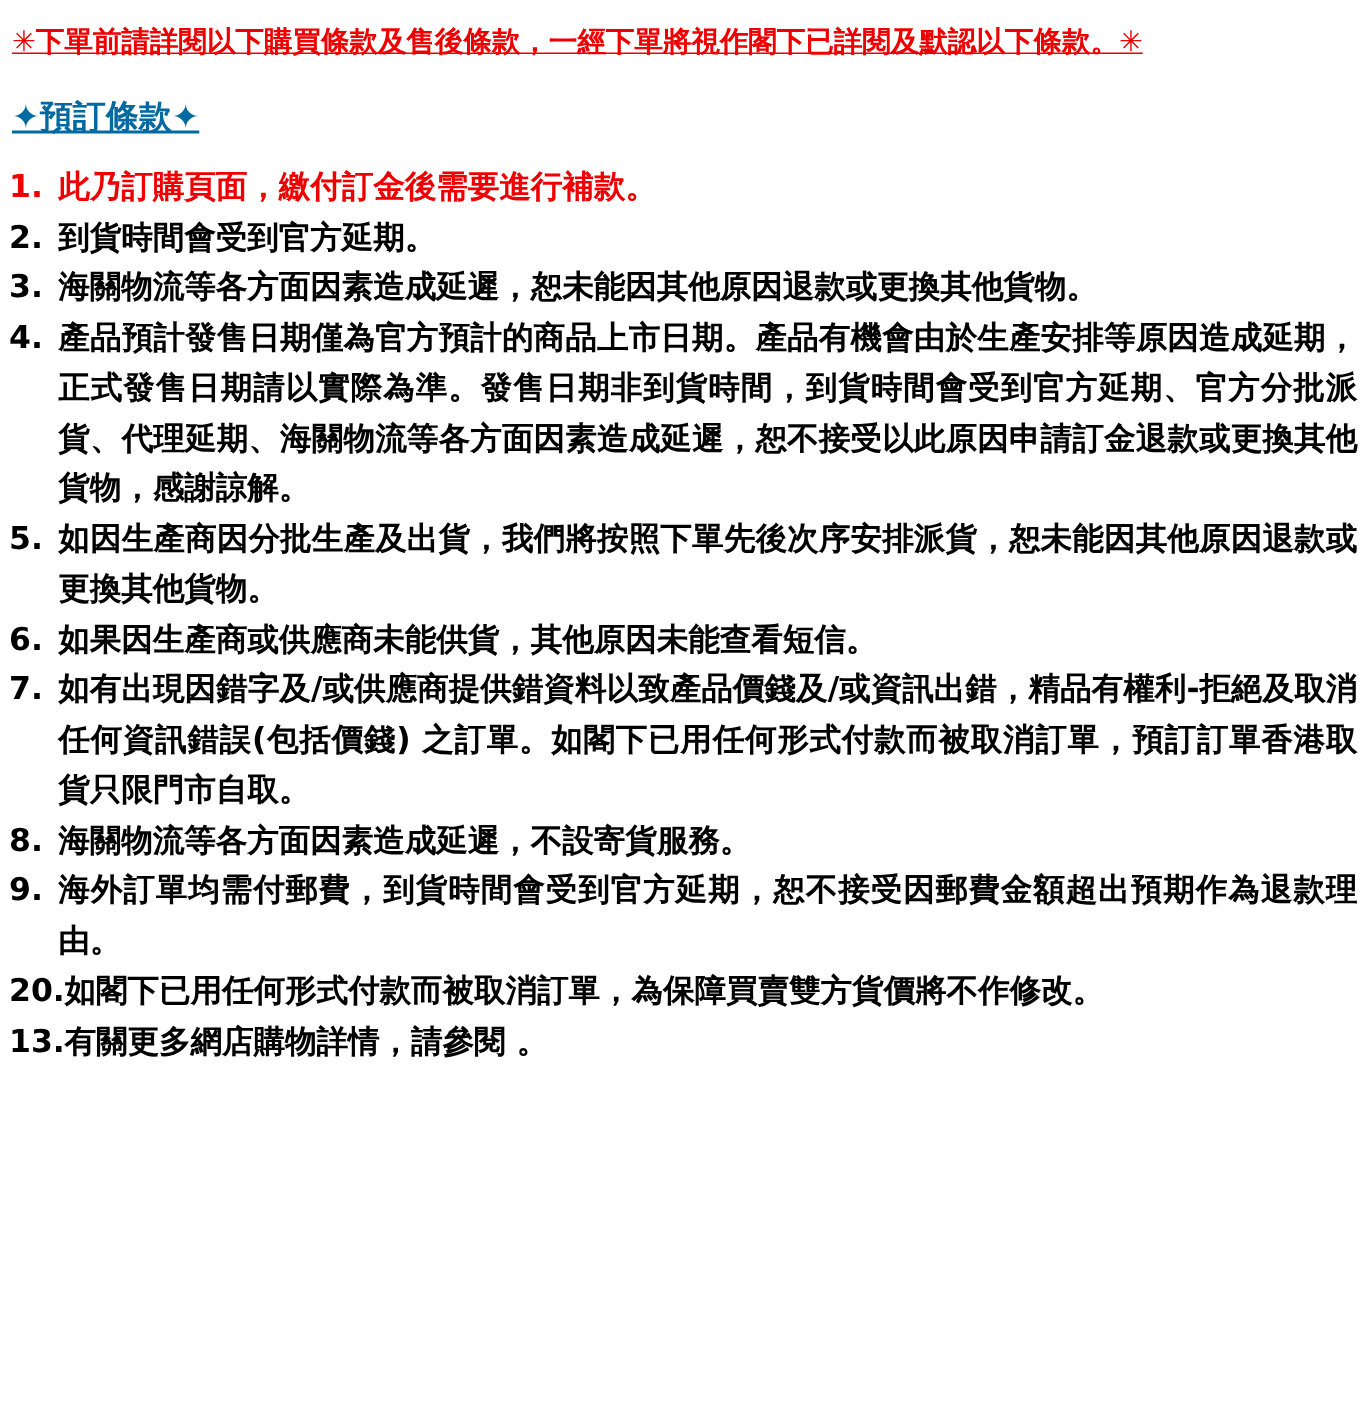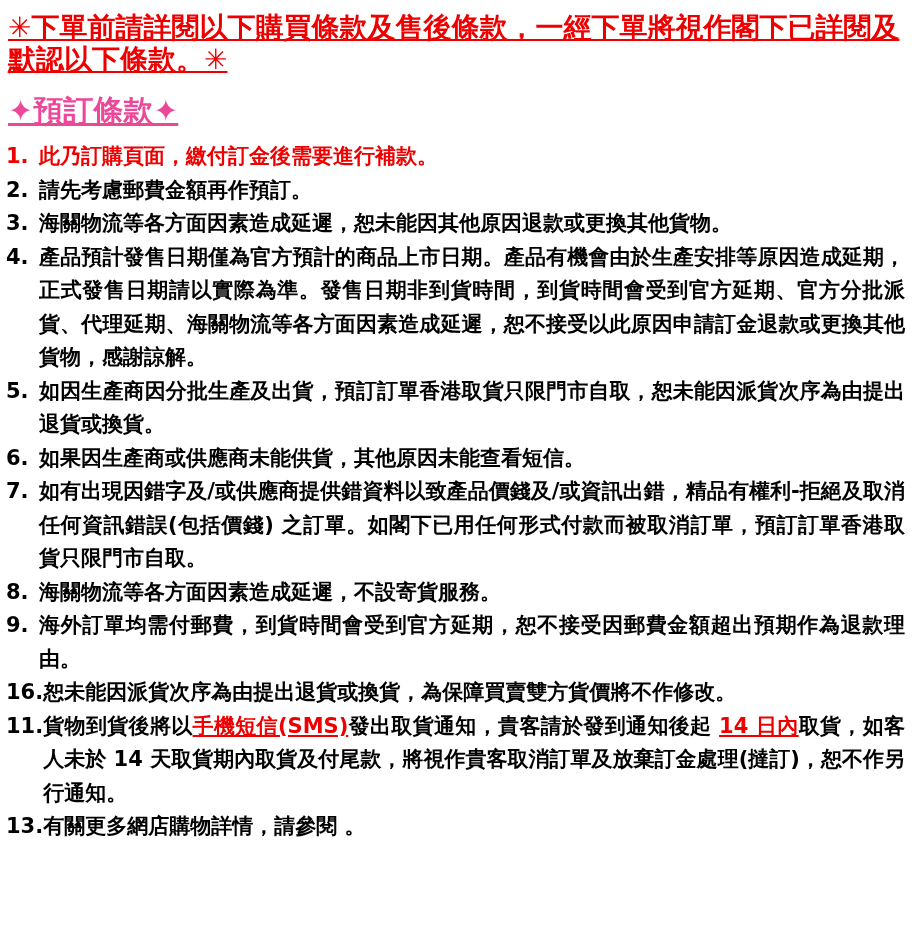--- a/index.html
+++ b/index.html
@@ -15,33 +15,33 @@
     font-family: "DejaVu Sans", "Liberation Sans", sans-serif;
     font-weight: 700;
     color: #000000;
   }
   .doc {
     width: 913px;
     padding: 10px 8px 0 6px;
   }
   .notice {
     margin: 2px 0 0 2px;
-    font-size: 28px;
+    font-size: 19px;
     line-height: 32px;
     font-weight: 700;
     color: #ee0000;
     text-decoration: underline;
   }
   .section-title {
     display: inline-block;
     margin: 20px 0 0 2px;
-    font-size: 30px;
+    font-size: 22px;
     line-height: 30px;
     font-weight: 700;
-    color: #ec4899;
+    color: #0369a1;
     text-decoration: underline;
   }
   .terms {
     margin: 14px 0 0 0;
     padding: 0;
     list-style: none;
   }
   .term {
     display: flex;
     font-size: 21px;
@@ -72,56 +72,52 @@
     <span class="section-title">✦預訂條款✦</span>
   </div>
 
   <div class="terms">
       <div class="term red">
         <span class="num">1.</span>
         <span class="term-text">此乃訂購頁面，繳付訂金後需要進行補款。</span>
       </div>
       <div class="term">
         <span class="num">2.</span>
-        <span class="term-text">請先考慮郵費金額再作預訂。</span>
+        <span class="term-text">到貨時間會受到官方延期。</span>
       </div>
       <div class="term">
         <span class="num">3.</span>
         <span class="term-text">海關物流等各方面因素造成延遲，恕未能因其他原因退款或更換其他貨物。</span>
       </div>
       <div class="term">
         <span class="num">4.</span>
         <span class="term-text">產品預計發售日期僅為官方預計的商品上市日期。產品有機會由於生產安排等原因造成延期，正式發售日期請以實際為準。發售日期非到貨時間，到貨時間會受到官方延期、官方分批派貨、代理延期、海關物流等各方面因素造成延遲，恕不接受以此原因申請訂金退款或更換其他貨物，感謝諒解。</span>
       </div>
       <div class="term">
         <span class="num">5.</span>
-        <span class="term-text">如因生產商因分批生產及出貨，預訂訂單香港取貨只限門市自取，恕未能因派貨次序為由提出退貨或換貨。</span>
+        <span class="term-text">如因生產商因分批生產及出貨，我們將按照下單先後次序安排派貨，恕未能因其他原因退款或更換其他貨物。</span>
       </div>
       <div class="term">
         <span class="num">6.</span>
         <span class="term-text">如果因生產商或供應商未能供貨，其他原因未能查看短信。</span>
       </div>
       <div class="term">
         <span class="num">7.</span>
         <span class="term-text">如有出現因錯字及/或供應商提供錯資料以致產品價錢及/或資訊出錯，精品有權利-拒絕及取消任何資訊錯誤(包括價錢) 之訂單。如閣下已用任何形式付款而被取消訂單，預訂訂單香港取貨只限門市自取。</span>
       </div>
       <div class="term">
         <span class="num">8.</span>
         <span class="term-text">海關物流等各方面因素造成延遲，不設寄貨服務。</span>
       </div>
       <div class="term">
         <span class="num">9.</span>
         <span class="term-text">海外訂單均需付郵費，到貨時間會受到官方延期，恕不接受因郵費金額超出預期作為退款理由。</span>
       </div>
       <div class="term">
-        <span class="num">16.</span>
-        <span class="term-text">恕未能因派貨次序為由提出退貨或換貨，為保障買賣雙方貨價將不作修改。</span>
-      </div>
-      <div class="term">
-        <span class="num">11.</span>
-        <span class="term-text">貨物到貨後將以<span class="red-underline">手機短信(SMS)</span>發出取貨通知，貴客請於發到通知後起 <span class="red-underline">14 日內</span>取貨，如客人未於 14 天取貨期內取貨及付尾款，將視作貴客取消訂單及放棄訂金處理(撻訂)，恕不作另行通知。</span>
+        <span class="num">20.</span>
+        <span class="term-text">如閣下已用任何形式付款而被取消訂單，為保障買賣雙方貨價將不作修改。</span>
       </div>
       <div class="term">
         <span class="num">13.</span>
         <span class="term-text">有關更多網店購物詳情，請參閱  。</span>
       </div>
     </div>
 </div>
 
 </body></html>

